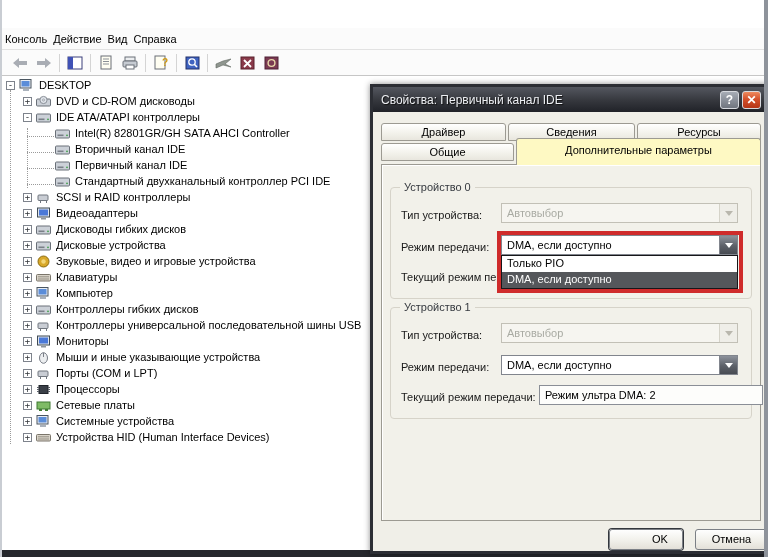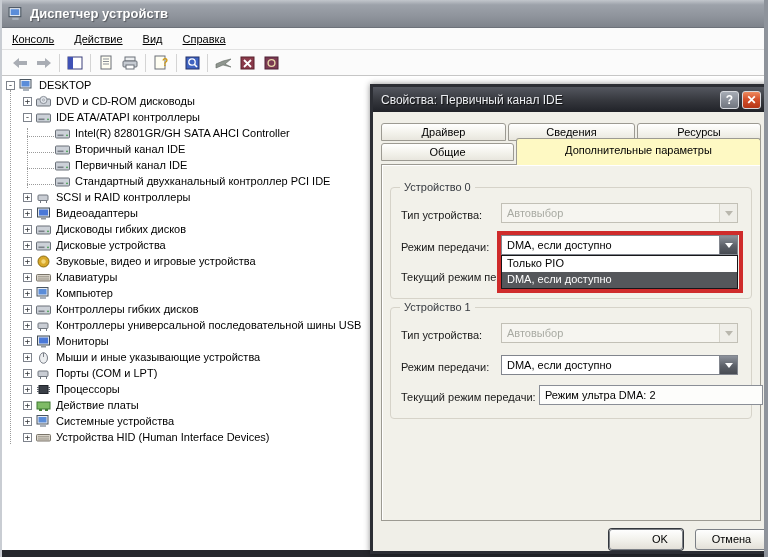--- a/index.html
+++ b/index.html
@@ -8,21 +8,21 @@
   #win { position:relative; width:768px; height:557px; background:#fff;
          border-left:2px solid #c9cdd3; border-right:4px solid #8e939b; overflow:hidden; }
 
   
   #titlebar { position:absolute; left:0; top:0; width:100%; height:28px;
     background:linear-gradient(180deg,#c2c6cc 0%,#9da2aa 18%,#8f949c 60%,#7f848c 100%);
     display:flex; align-items:center; padding-left:6px; border-bottom:1px solid #6d727a; }
   #titlebar .ttl { color:#fff; font-size:13px; font-weight:bold; text-shadow:1px 1px 1px #55585e; margin-left:6px; }
   #menubar { position:absolute; left:0; top:28px; width:100%; height:22px; background:#fbfbfb;
     border-bottom:1px solid #e2e2e2; display:flex; align-items:center; }
-  #menubar .mi { padding:3px 10px; cursor:default;text-decoration:underline; }
+  #menubar .mi { padding:3px 3px; cursor:default; }
   #toolbar { position:absolute; left:0; top:50px; width:100%; height:26px; background:#fbfbfb;
     border-bottom:1px solid #c6c6c6; display:flex; align-items:center; padding-left:6px; }
   .tbtn { width:24px; height:22px; display:flex; align-items:center; justify-content:center; }
   .tsep { width:1px; height:18px; background:#d4d4d4; margin:0 3px; }
 
   
   #tree { position:absolute; left:0; top:77px; width:368px; height:473px; background:#fff; }
   .trow { position:relative; height:16px; display:flex; align-items:center; white-space:nowrap; z-index:2; }
   .ebox { width:9px; height:9px; border:1px solid #7e838c; background:#fff; font-size:9px; line-height:7px;
           text-align:center; color:#2f3338; flex:0 0 9px; font-family:"DejaVu Sans Mono", monospace; }
@@ -134,26 +134,20 @@
     <symbol id="i-plug" viewBox="0 0 15 13">
       <rect x="2" y="4" width="10" height="5.5" rx="1" fill="#c9cdd4" stroke="#70767e"></rect>
       <line x1="4.5" y1="9.5" x2="4.5" y2="12" stroke="#70767e"></line>
       <line x1="10.5" y1="9.5" x2="10.5" y2="12" stroke="#70767e"></line>
     </symbol>
   </defs>
 </svg>
 
 <div id="win">
 
-  <div id="titlebar">
-    <svg width="16" height="14" viewBox="0 0 15 13">
-        <use href="#i-comp"></use>
-      </svg>
-    <span class="ttl">Диспетчер устройств</span>
-  </div>
 
   <div id="menubar">
     <span class="mi">Консоль</span>
     <span class="mi">Действие</span>
     <span class="mi">Вид</span>
     <span class="mi">Справка</span>
   </div>
 
   <div id="toolbar">
     <span class="tbtn">
@@ -366,21 +360,21 @@
         <svg class="ti">
           <use href="#i-chip"></use>
         </svg>
         <span class="tlabel">Процессоры</span>
       </div>
     <div class="trow lvl1">
         <span class="ebox">+</span>
         <svg class="ti">
           <use href="#i-net"></use>
         </svg>
-        <span class="tlabel">Действие платы</span>
+        <span class="tlabel">Сетевые платы</span>
       </div>
     <div class="trow lvl1">
         <span class="ebox">+</span>
         <svg class="ti">
           <use href="#i-comp"></use>
         </svg>
         <span class="tlabel">Системные устройства</span>
       </div>
     <div class="trow lvl1">
         <span class="ebox">+</span>

